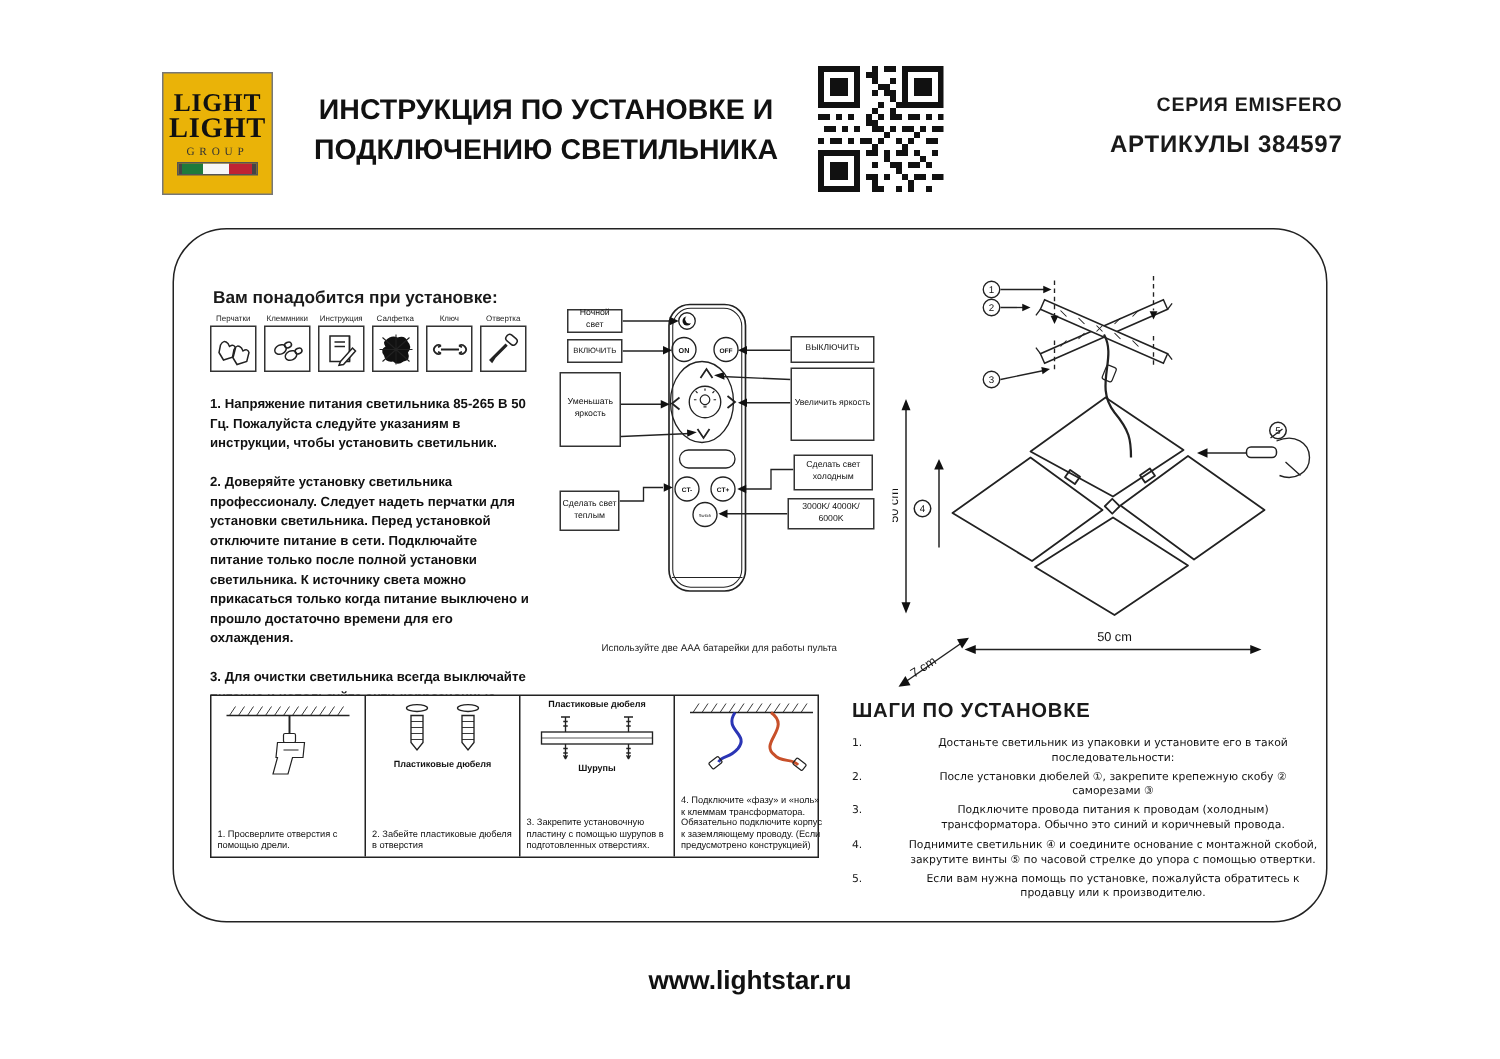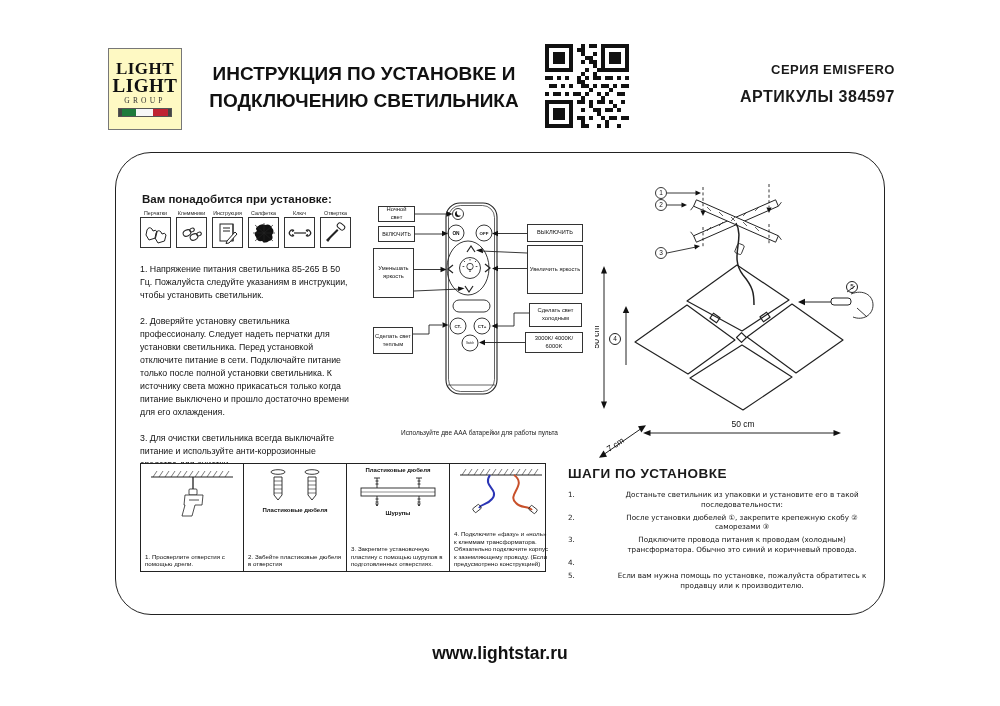--- a/index.html
+++ b/index.html
@@ -2,21 +2,21 @@
 <html><head>
 <meta charset="utf-8">
 <style>
   html,body{margin:0;padding:0;background:#fff;}
   #page{position:relative;width:1000px;height:706px;background:#fff;overflow:hidden;
         font-family:"Liberation Sans",sans-serif;color:#1a1a1a;}
   .abs{position:absolute;}
 
   
   #logo-box{left:108px;top:48px;width:72px;height:80px;border:1.5px solid #777;
-            display:flex;flex-direction:column;align-items:center;justify-content:center;background:#fef9c3;}
+            display:flex;flex-direction:column;align-items:center;justify-content:center;background:#eab308;}
   .logo-word{font-family:"Liberation Serif",serif;font-weight:bold;line-height:0.92;letter-spacing:.5px;color:#111;}
   .logo-light{font-size:17px;}
   .logo-star{font-size:19px;}
   .logo-group{font-family:"Liberation Serif",serif;font-size:7.5px;letter-spacing:3.2px;color:#333;margin-top:2px;}
   .logo-flag{width:52px;height:7px;margin-top:3px;border:.5px solid #555;
      background:linear-gradient(to right,#444 0 5%,#1e7a3c 5% 32%,#f7f7f7 32% 65%,#bf2333 65% 94%,#444 94% 100%);}
   #main-title{left:188px;top:60px;width:352px;text-align:center;font-weight:bold;font-size:19px;line-height:27px;color:#111;}
   #qr{left:545px;top:44px;width:84px;height:84px;}
   #series-block{left:655px;top:62px;width:240px;text-align:right;}
   #series-line{font-weight:bold;font-size:13px;letter-spacing:.5px;}
@@ -26,21 +26,21 @@
   #main-box{left:115px;top:152px;width:768px;height:461px;border:1.5px solid #222;border-radius:36px;}
 
   
   #needs-title{left:142px;top:193px;font-size:11.5px;font-weight:bold;}
   #needs-row{left:140px;top:209px;display:flex;gap:5px;}
   .need-item{width:31px;}
   .need-label{font-size:5.3px;text-align:center;height:8px;line-height:8px;color:#222;white-space:nowrap;overflow:hidden;}
   .need-box{width:29px;height:29px;border:1px solid #333;display:flex;align-items:center;justify-content:center;background:#fff;}
 
   
-  #warnings{left:140px;top:263px;width:214px;font-size:8.8px;font-weight:normal;line-height:13px;color:#111;}
+  #warnings{left:140px;top:263px;width:214px;font-size:8.8px;font-weight:bold;line-height:13px;color:#111;}
   #warnings p{margin:0 0 13px 0;}
 
   
   #remote-wrap{left:358px;top:192px;width:235px;height:252px;}
   #remote-svg{position:absolute;left:0;top:0;}
   .rlabel{position:absolute;border:1px solid #333;background:#fff;display:flex;align-items:center;justify-content:center;
           text-align:center;font-size:5.8px;line-height:1.3;padding:1px;box-sizing:border-box;color:#111;}
   #remote-caption{position:absolute;left:8px;top:237px;width:227px;text-align:center;font-size:6.5px;color:#222;}
 
   
@@ -442,20 +442,21 @@
     <div class="step-row">
       <div class="step-num">2.</div>
       <div class="step-text">После установки дюбелей ①, закрепите крепежную скобу ② саморезами ③</div>
     </div>
     <div class="step-row">
       <div class="step-num">3.</div>
       <div class="step-text">Подключите провода питания к проводам (холодным) трансформатора. Обычно это синий и коричневый провода.</div>
     </div>
     <div class="step-row">
       <div class="step-num">4.</div>
+      <div class="step-text">Поднимите светильник ④ и соедините основание с монтажной скобой, закрутите винты ⑤ по часовой стрелке до упора с помощью отвертки.</div>
     </div>
     <div class="step-row">
       <div class="step-num">5.</div>
       <div class="step-text">Если вам нужна помощь по установке, пожалуйста обратитесь к продавцу или к производителю.</div>
     </div>
   </div>
 
   <div class="abs" id="footer">www.lightstar.ru</div>
 
 </div>

